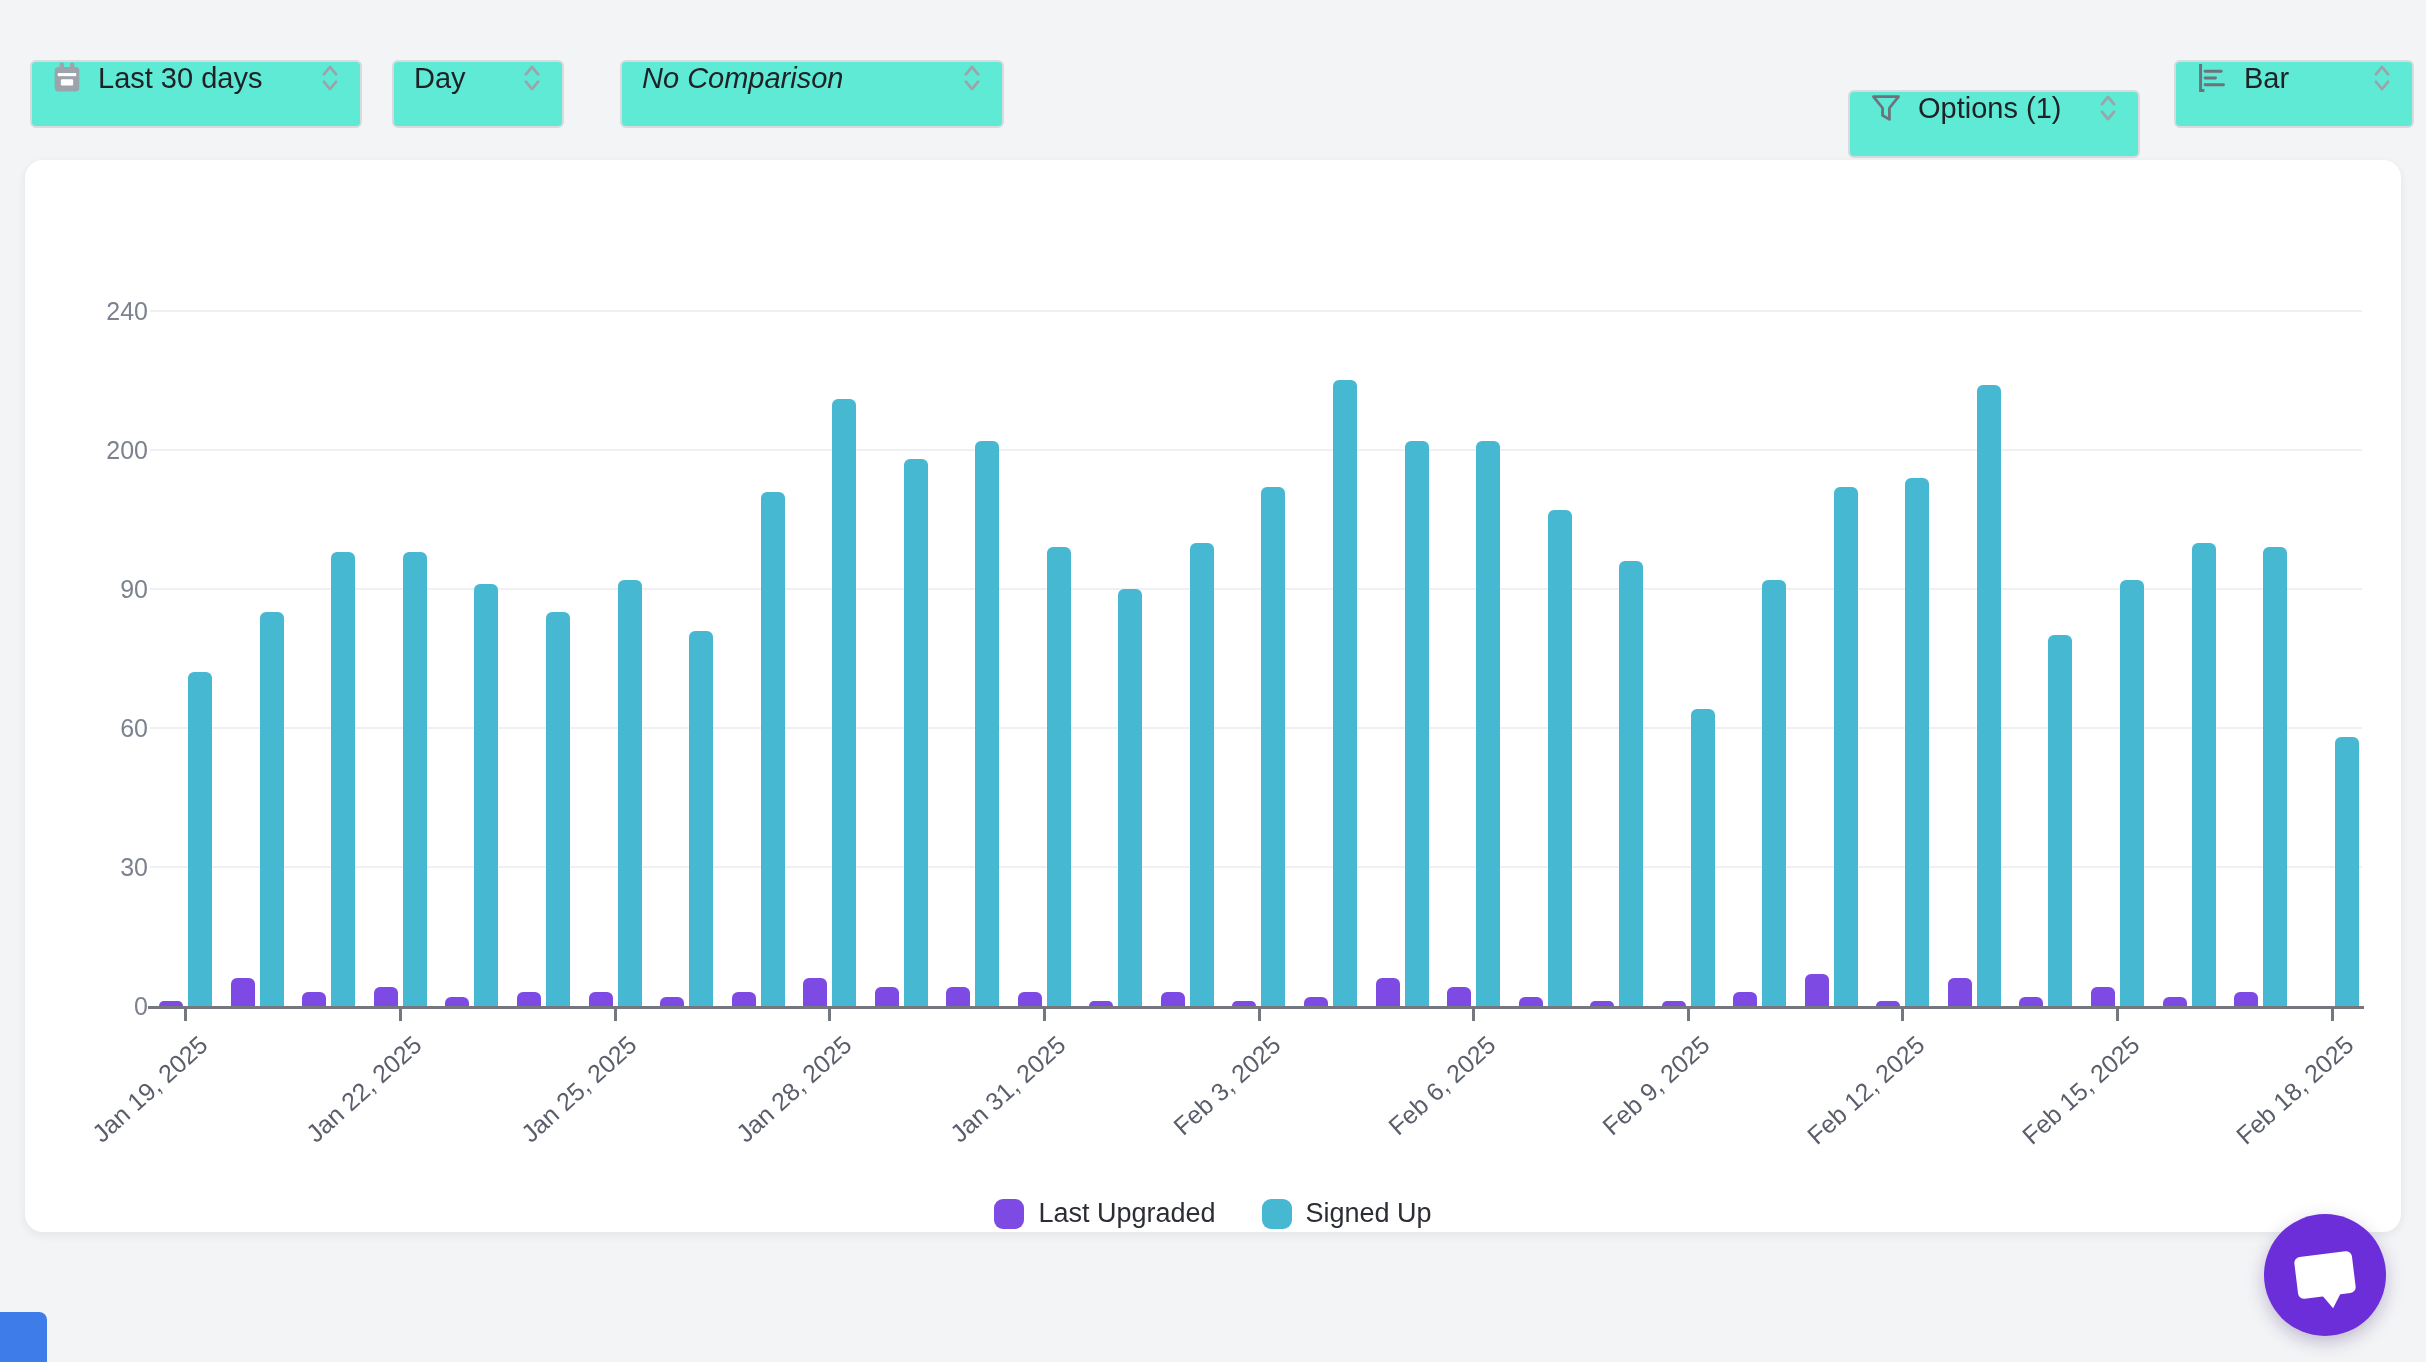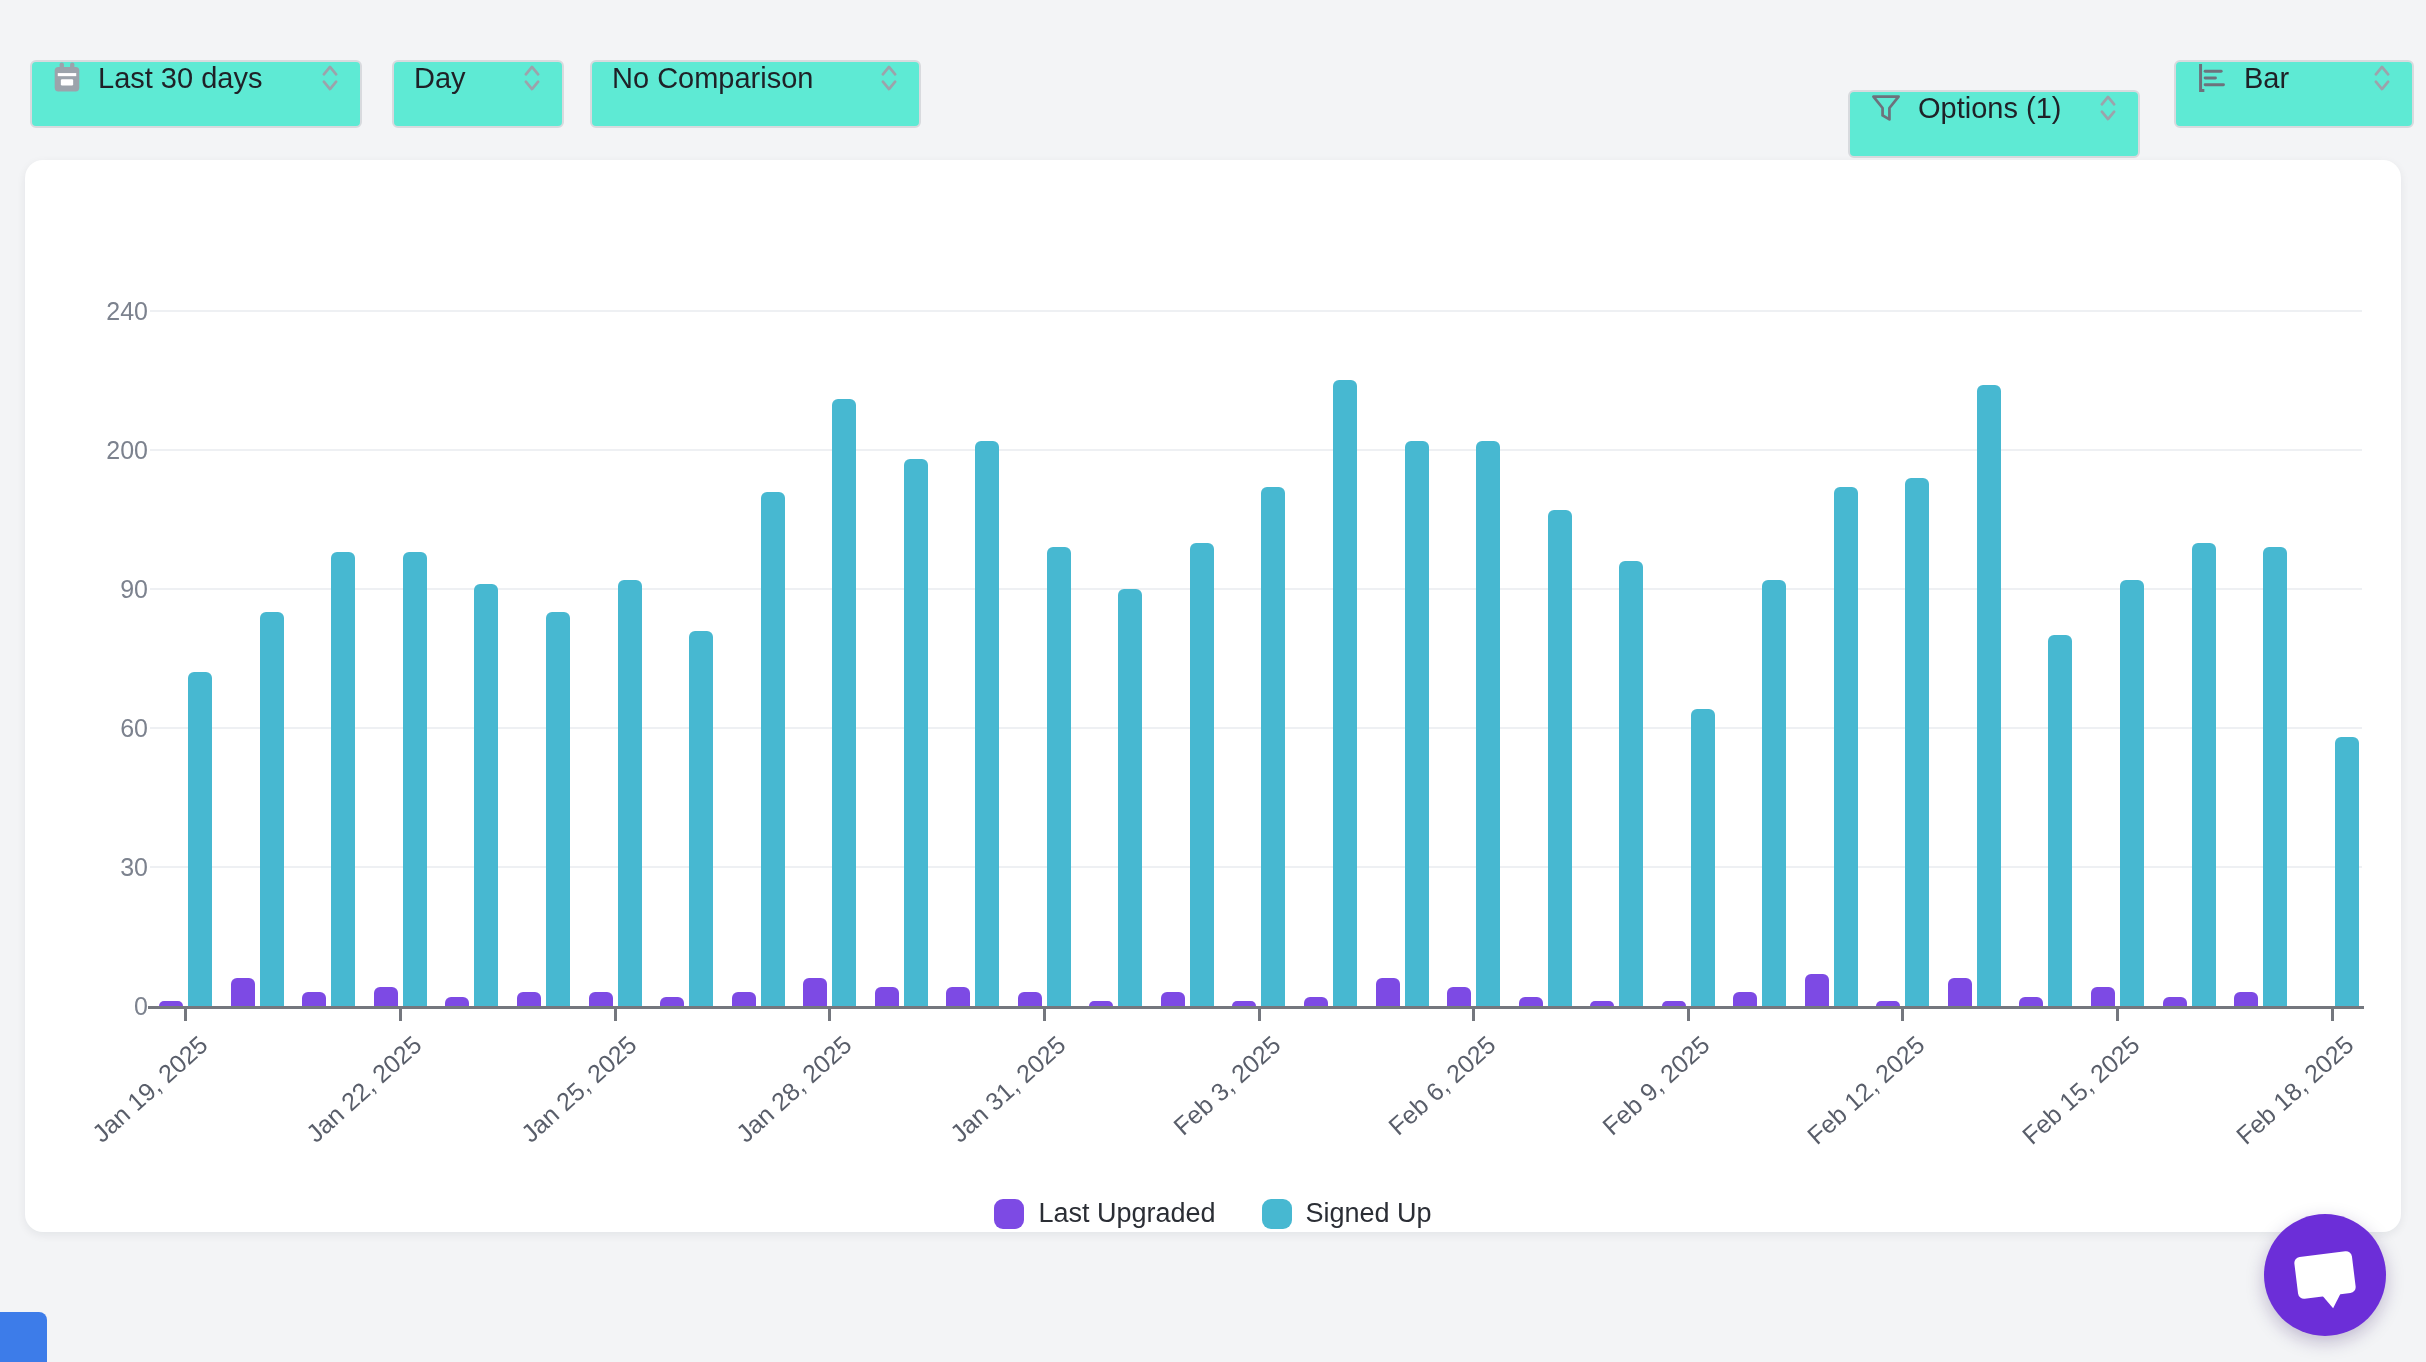--- a/index.html
+++ b/index.html
@@ -21,21 +21,21 @@
     font-size:29px;color:#1f2127;font-weight:500;
     cursor:pointer;
   }
   .btn .lbl{white-space:nowrap;}
   .btn .spacer{flex:1;}
   .icon{display:flex;align-items:center;justify-content:center;}
   .chev{flex-shrink:0;}
 
   #btn-daterange{left:30px;width:332px;}
   #btn-interval{left:392px;width:172px;}
-  #btn-comparison{left:590px;width:331px;}
+  #btn-comparison{left:620px;width:384px;font-style:italic;}
   #btn-options{left:1848px;width:292px;margin-top:30px;}
   #btn-charttype{left:2174px;width:240px;}
 
   
   .card{
     position:absolute;left:25px;top:160px;width:2376px;height:1072px;
     background:#ffffff;border-radius:18px;
     box-shadow:0 3px 10px rgba(20,24,40,.07);
   }
 

